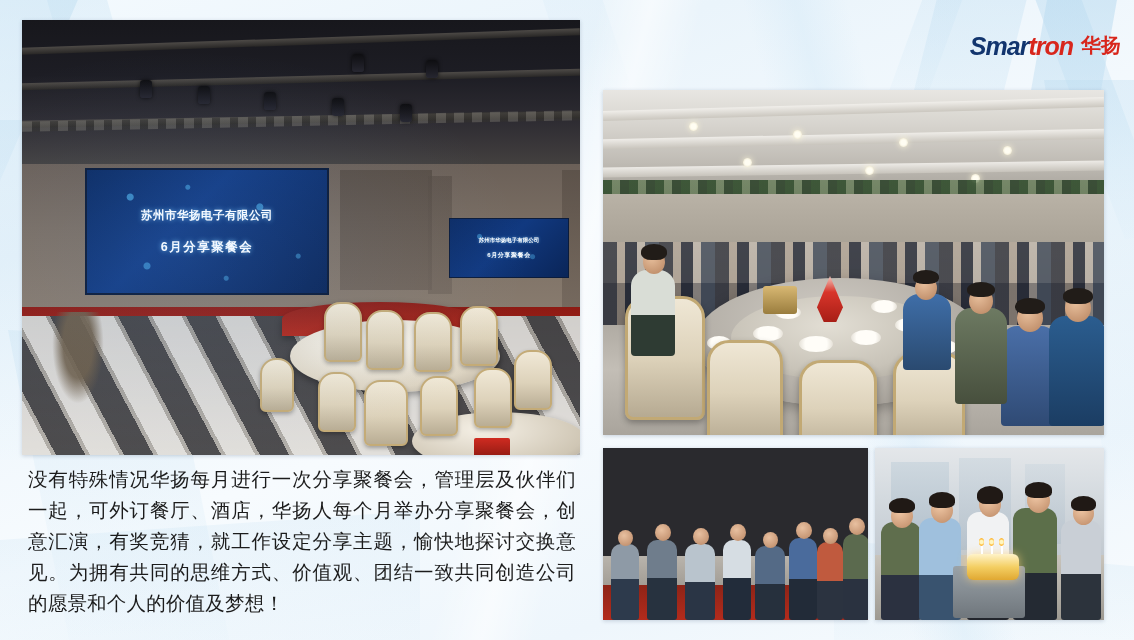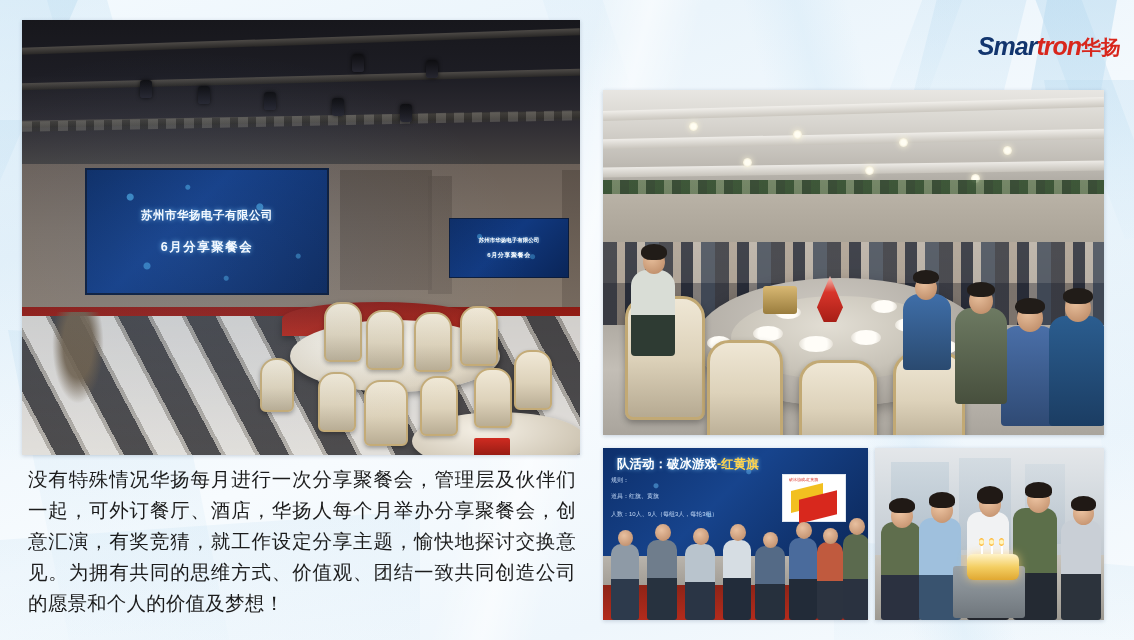--- a/index.html
+++ b/index.html
@@ -66,41 +66,42 @@
     letter-spacing: 1px;
     line-height: 1.1;
     white-space: nowrap;
     text-shadow: 0 1px 0 rgba(255,255,255,.6);
   }
   .logo {
     position: absolute;
     right: 13px;
     top: 32px;
     display: flex;
-    align-items: flex-end;
+    align-items: flex-start;
     white-space: nowrap;
   }
   .logo-smar {
     font-size: 25px;
     font-weight: bold;
     font-style: italic;
     color: #12356e;
     letter-spacing: -1px;
   }
   .logo-tron {
     font-size: 25px;
     font-weight: bold;
     font-style: italic;
     color: #d8261c;
     letter-spacing: -1px;
   }
   .logo-cn {
     font-size: 20px;
     font-weight: bold;
     color: #d8261c;
+    margin-left: 8px;
     letter-spacing: 0px;
   }
 
   
   .photo {
     position: absolute;
     overflow: hidden;
     background: #2a2a2e;
     box-shadow: 0 1px 4px rgba(40,70,100,.22);
   }
@@ -492,34 +493,20 @@
     <div class="bq-person" style="left:300px; top:204px; width:48px; height:76px; background:linear-gradient(180deg,#3f6ea8,#2a4a70);"></div>
     <div class="bq-head" style="left:312px; top:186px; width:22px; height:24px;"></div>
     <div class="bq-hair" style="left:310px; top:180px; width:26px; height:14px;"></div>
 
     <div class="bq-person" style="left:28px; top:180px; width:44px; height:86px; background:linear-gradient(180deg,#d9ddd6 0 52%, #2e3b33 52%);"></div>
     <div class="bq-head" style="left:40px; top:160px; width:22px; height:24px;"></div>
     <div class="bq-hair" style="left:38px; top:154px; width:26px; height:16px;"></div>
   </div>
 
   <div class="photo photo-icebreak">
-    <div class="ib-banner">
-      <div class="ib-title">
-        <span>队活动：</span><span>破冰游戏</span><span class="hl">-红黄旗</span>
-      </div>
-      <div class="ib-sub" style="top:28px;">规则：</div>
-      <div class="ib-sub" style="top:44px;">道具：红旗、黄旗</div>
-      <div class="ib-sub" style="top:62px;">人数：10人、9人（每组3人，每轮3组）</div>
-
-      <div class="ib-flagbox">
-        <div class="ib-flagcap">破冰游戏-红黄旗</div>
-        <div class="ib-flag-y"></div>
-        <div class="ib-flag-r"></div>
-      </div>
-    </div>
 
     <div class="ib-floor"></div>
 
     <div class="ib-person" style="left:8px;   top:96px; width:28px; height:76px; background:linear-gradient(180deg,#8e9aa6 0 46%, #2d3a4c 46%);"></div>
     <div class="ib-head" style="left:15px;  top:82px; width:15px; height:16px;"></div>
     <div class="ib-person" style="left:44px;  top:92px; width:30px; height:80px; background:linear-gradient(180deg,#6f7d8c 0 48%, #27323f 48%);"></div>
     <div class="ib-head" style="left:52px;  top:76px; width:16px; height:17px;"></div>
     <div class="ib-person" style="left:82px;  top:96px; width:30px; height:76px; background:linear-gradient(180deg,#b9c4cd 0 50%, #2a3545 50%);"></div>
     <div class="ib-head" style="left:90px;  top:80px; width:16px; height:17px;"></div>
     <div class="ib-person" style="left:120px; top:92px; width:28px; height:80px; background:linear-gradient(180deg,#d6dde3 0 48%, #222c3a 48%);"></div>

